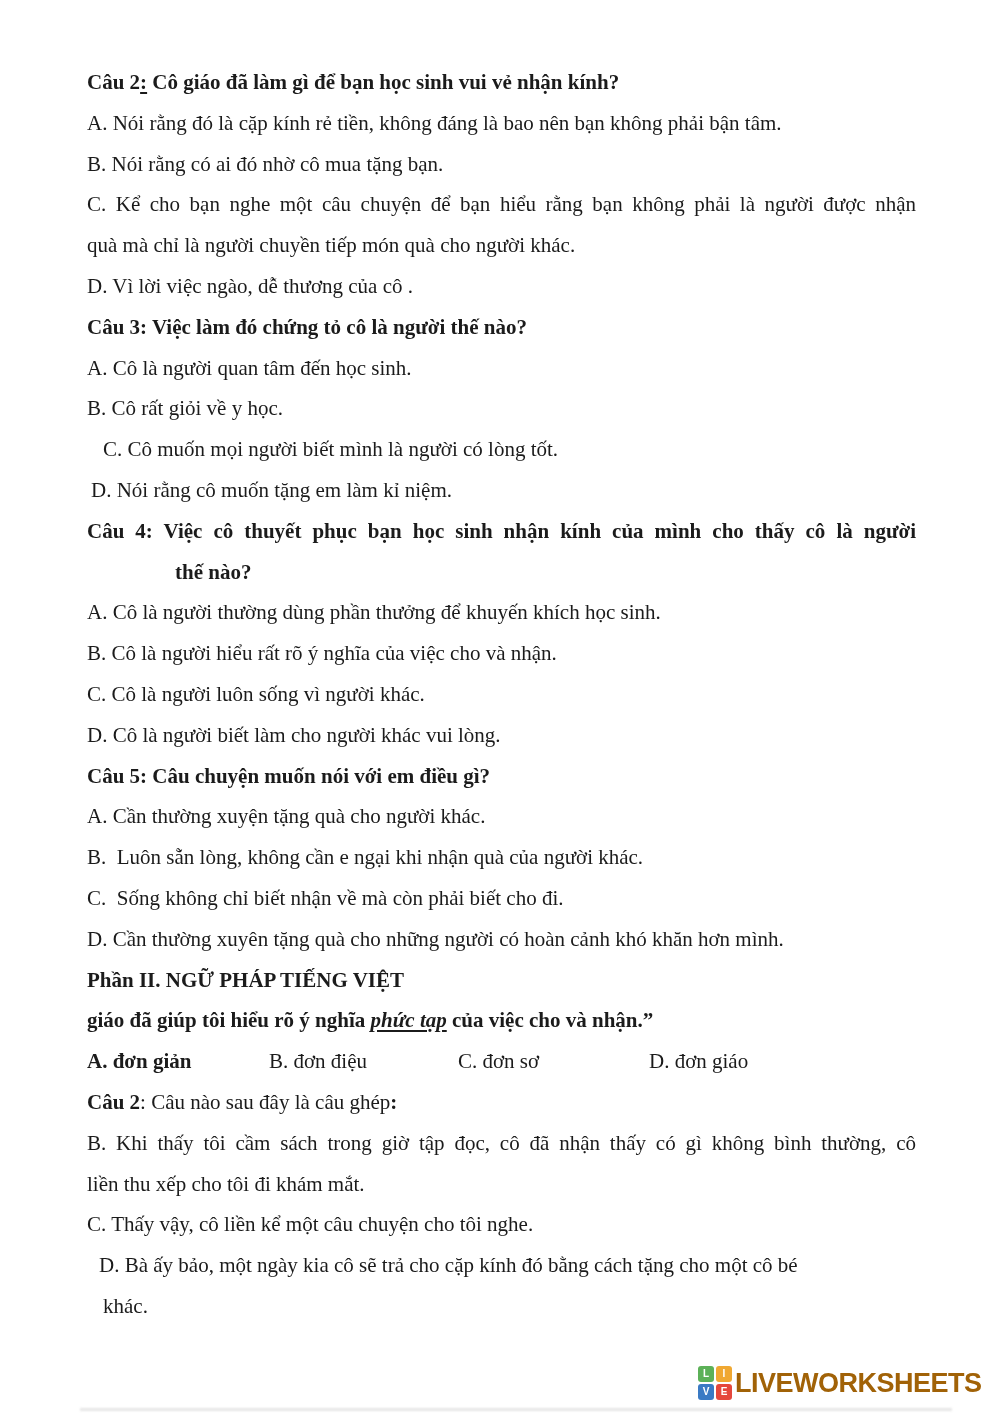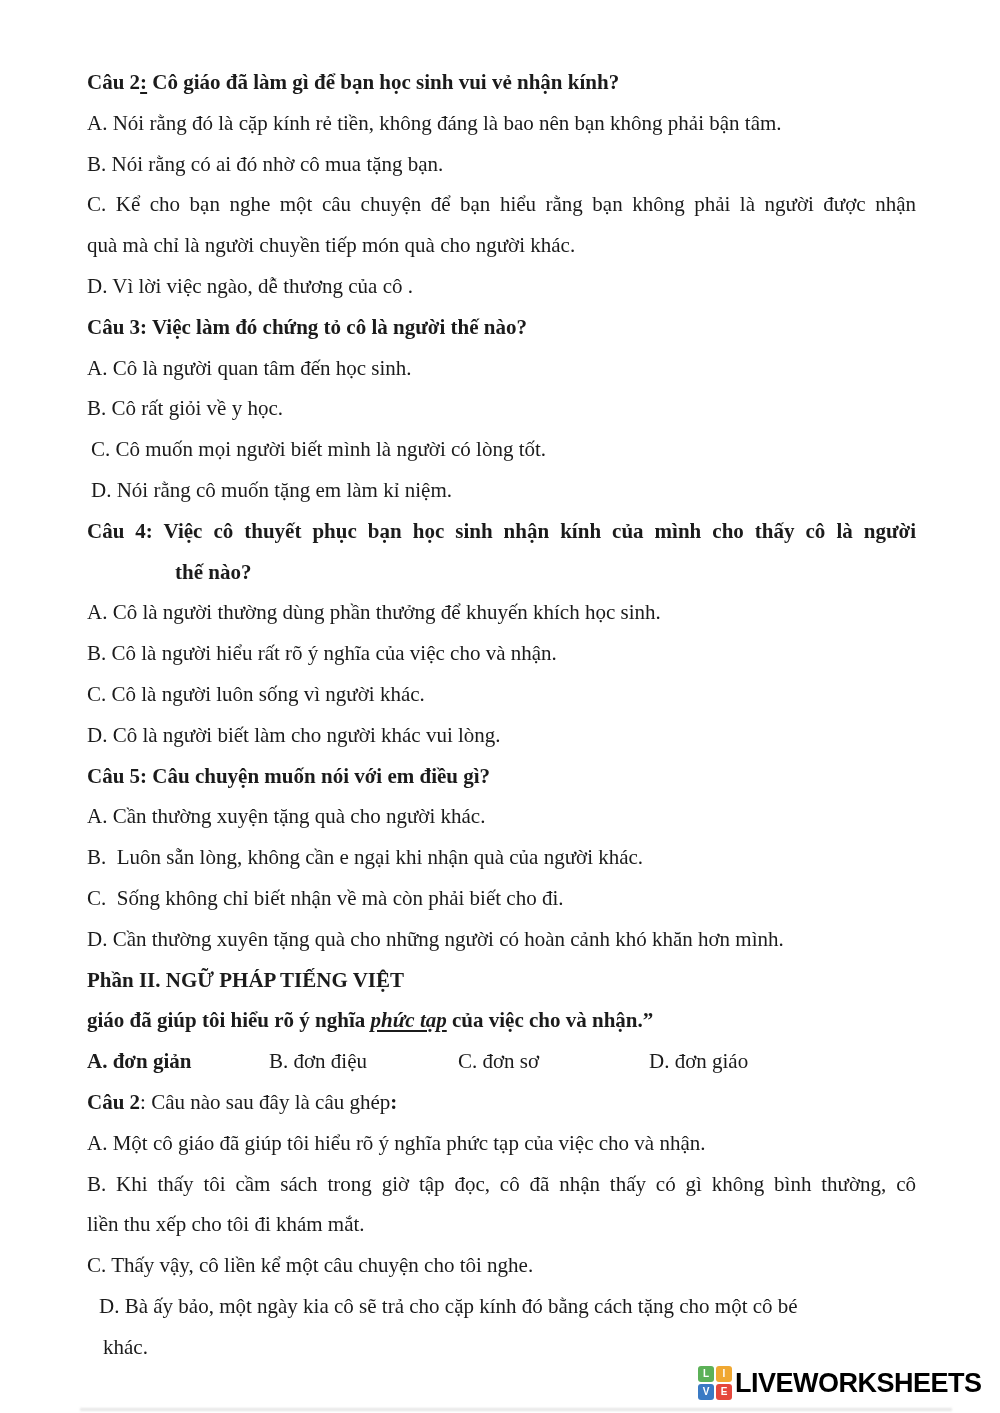--- a/index.html
+++ b/index.html
@@ -83,21 +83,21 @@
   <div class="content">
       <div class="line"><span class="b">Câu 2</span><span class="b u">:</span><span class="b"> Cô giáo đã làm gì để bạn học sinh vui vẻ nhận kính?</span></div>
       <div class="line"><span class="">A. Nói rằng đó là cặp kính rẻ tiền, không đáng là bao nên bạn không phải bận tâm.</span></div>
       <div class="line"><span class="">B. Nói rằng có ai đó nhờ cô mua tặng bạn.</span></div>
       <div class="line justify"><span class="">C. Kể cho bạn nghe một câu chuyện để bạn hiểu rằng bạn không phải là người được nhận</span></div>
       <div class="line"><span class="">quà mà chỉ là người chuyền tiếp món quà cho người khác.</span></div>
       <div class="line"><span class="">D. Vì lời việc ngào, dễ thương của cô .</span></div>
       <div class="line b"><span class="">Câu 3: Việc làm đó chứng tỏ cô là người thế nào?</span></div>
       <div class="line"><span class="">A. Cô là người quan tâm đến học sinh.</span></div>
       <div class="line"><span class="">B. Cô rất giỏi về y học.</span></div>
-      <div class="line" style="margin-left: 4px;"><span class="">C. Cô muốn mọi người biết mình là người có lòng tốt.</span></div>
+      <div class="line" style="margin-left: 16px;"><span class="">C. Cô muốn mọi người biết mình là người có lòng tốt.</span></div>
       <div class="line" style="margin-left: 4px;"><span class="">D. Nói rằng cô muốn tặng em làm kỉ niệm.</span></div>
       <div class="line justify b"><span class="">Câu 4: Việc cô thuyết phục bạn học sinh nhận kính của mình cho thấy cô là người</span></div>
       <div class="line b" style="margin-left: 88px;"><span class="">thế nào?</span></div>
       <div class="line"><span class="">A. Cô là người thường dùng phần thưởng để khuyến khích học sinh.</span></div>
       <div class="line"><span class="">B. Cô là người hiểu rất rõ ý nghĩa của việc cho và nhận.</span></div>
       <div class="line"><span class="">C. Cô là người luôn sống vì người khác.</span></div>
       <div class="line"><span class="">D. Cô là người biết làm cho người khác vui lòng.</span></div>
       <div class="line b"><span class="">Câu 5: Câu chuyện muốn nói với em điều gì?</span></div>
       <div class="line"><span class="">A. Cần thường xuyện tặng quà cho người khác.</span></div>
       <div class="line"><span class="">B.&nbsp; Luôn sẵn lòng, không cần e ngại khi nhận quà của người khác.</span></div>
@@ -105,32 +105,31 @@
       <div class="line"><span class="">D. Cần thường xuyên tặng quà cho những người có hoàn cảnh khó khăn hơn mình.</span></div>
       <div class="line b"><span class="">Phần II. NGỮ PHÁP TIẾNG VIỆT</span></div>
       <div class="line"><span class="b">giáo đã giúp tôi hiểu rõ ý nghĩa </span><span class="b i u">phức tạp</span><span class="b"> của việc cho và nhận.”</span></div>
       <div class="line opt-row">
         <span class="opt-cell">A. đơn giản</span>
         <span class="opt-cell">B. đơn điệu</span>
         <span class="opt-cell">C. đơn sơ</span>
         <span class="opt-cell">D. đơn giáo</span>
       </div>
       <div class="line"><span class="b">Câu 2</span><span class="">: Câu nào sau đây là câu ghép</span><span class="b">:</span></div>
-      <div class="line"><span class="">A. Một cô giáo đã giúp tôi hiểu rõ ý nghĩa phức tạp của việc cho và nhận.</span></div>
       <div class="line justify"><span class="">B. Khi thấy tôi cầm sách trong giờ tập đọc, cô đã nhận thấy có gì không bình thường, cô</span></div>
       <div class="line"><span class="">liền thu xếp cho tôi đi khám mắt.</span></div>
       <div class="line"><span class="">C. Thấy vậy, cô liền kể một câu chuyện cho tôi nghe.</span></div>
       <div class="line" style="margin-left: 12px;"><span class="">D. Bà ấy bảo, một ngày kia cô sẽ trả cho cặp kính đó bằng cách tặng cho một cô bé</span></div>
       <div class="line" style="margin-left: 16px;"><span class="">khác.</span></div>
     </div>
 
   <a class="brand">
     <span class="tiles">
         <div class="tile" style="background: rgb(92, 177, 88);">L</div>
         <div class="tile" style="background: rgb(240, 168, 50);">I</div>
         <div class="tile" style="background: rgb(58, 122, 196);">V</div>
         <div class="tile" style="background: rgb(229, 71, 60);">E</div>
       </span>
-    <span class="wordmark" style="color: #000000;">LIVEWORKSHEETS</span>
+    <span class="wordmark" style="color: #a16207;">LIVEWORKSHEETS</span>
   </a>
 
   <div class="smudge"></div>
 </div>
 
 </body></html>

